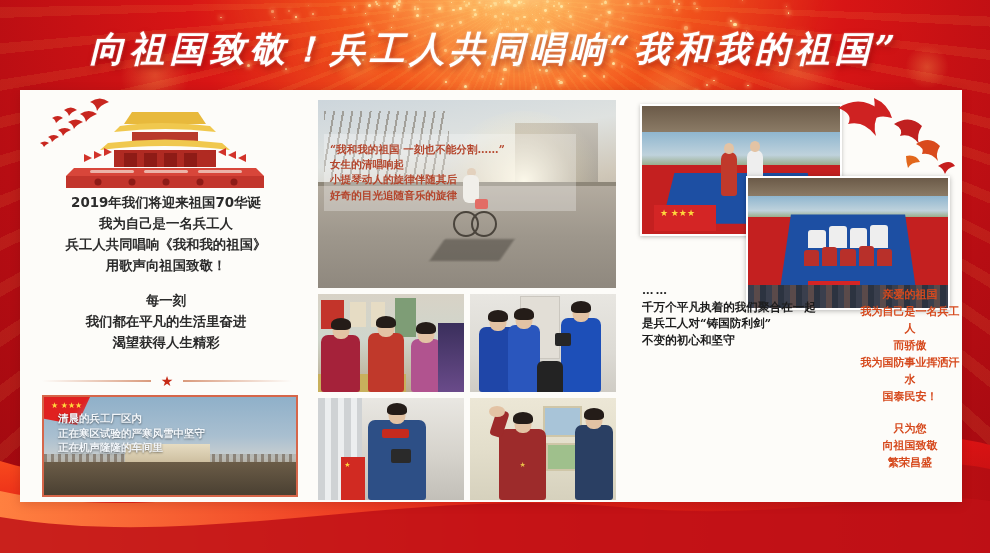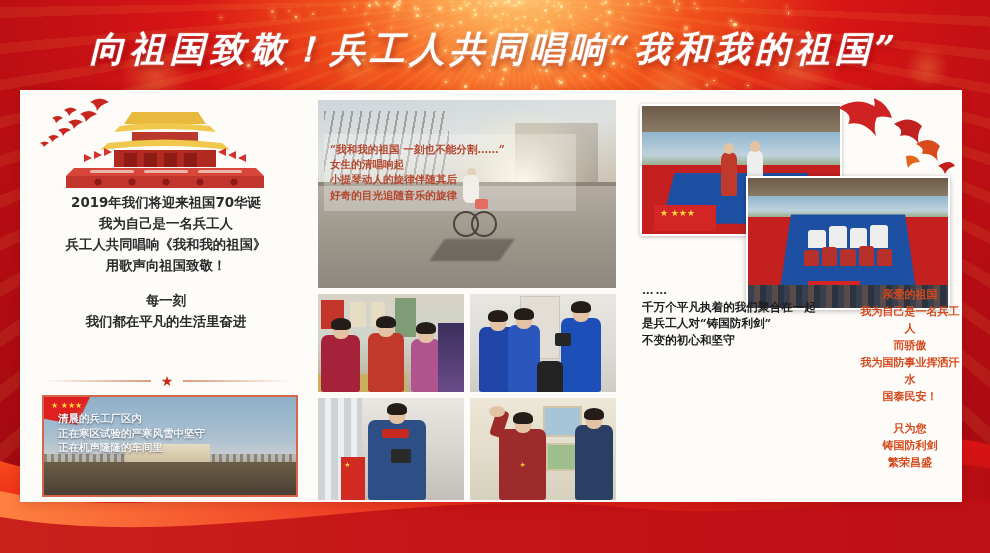--- a/index.html
+++ b/index.html
@@ -471,20 +471,21 @@
           <div id="lead-1">
               <div>2019年我们将迎来祖国70华诞</div>
               <div>我为自己是一名兵工人</div>
               <div>兵工人共同唱响《我和我的祖国》</div>
               <div>用歌声向祖国致敬！</div>
             </div>
           <span class="gap"></span>
           <div id="lead-2">
               <div>每一刻</div>
               <div>我们都在平凡的生活里奋进</div>
+              <div>渴望获得人生精彩</div>
             </div>
         </div>
 
         <div class="divider">
           <span class="bar"></span>
           <span class="star">★</span>
           <span class="bar r"></span>
         </div>
 
         <div class="photo-left">
@@ -686,21 +687,21 @@
           <div id="red-1">
               <div>亲爱的祖国</div>
               <div>我为自己是一名兵工人</div>
               <div>而骄傲</div>
               <div>我为国防事业挥洒汗水</div>
               <div>国泰民安！</div>
             </div>
           <span class="gap"></span>
           <div id="red-2">
               <div>只为您</div>
-              <div>铸国防利剑</div>
+              <div>向祖国致敬</div>
               <div>繁荣昌盛</div>
             </div>
         </div>
       </div>
 
     </div>
   </div>
 </div>
 
 </body></html>

